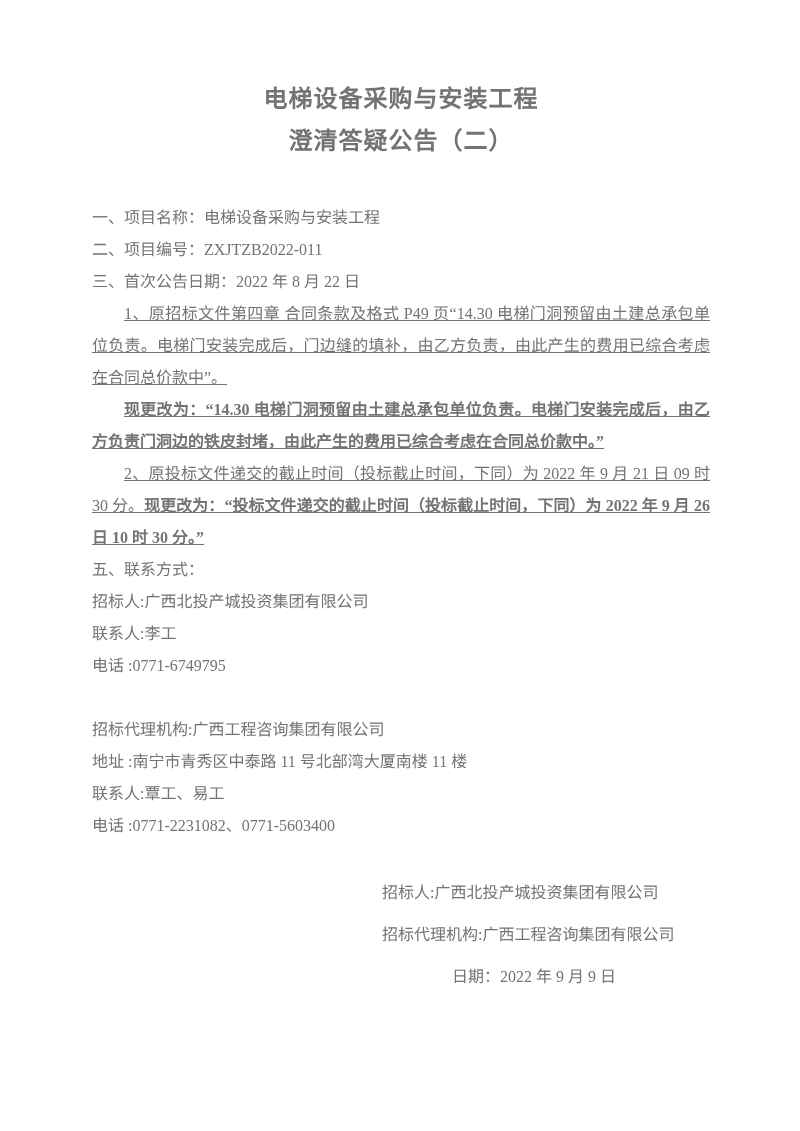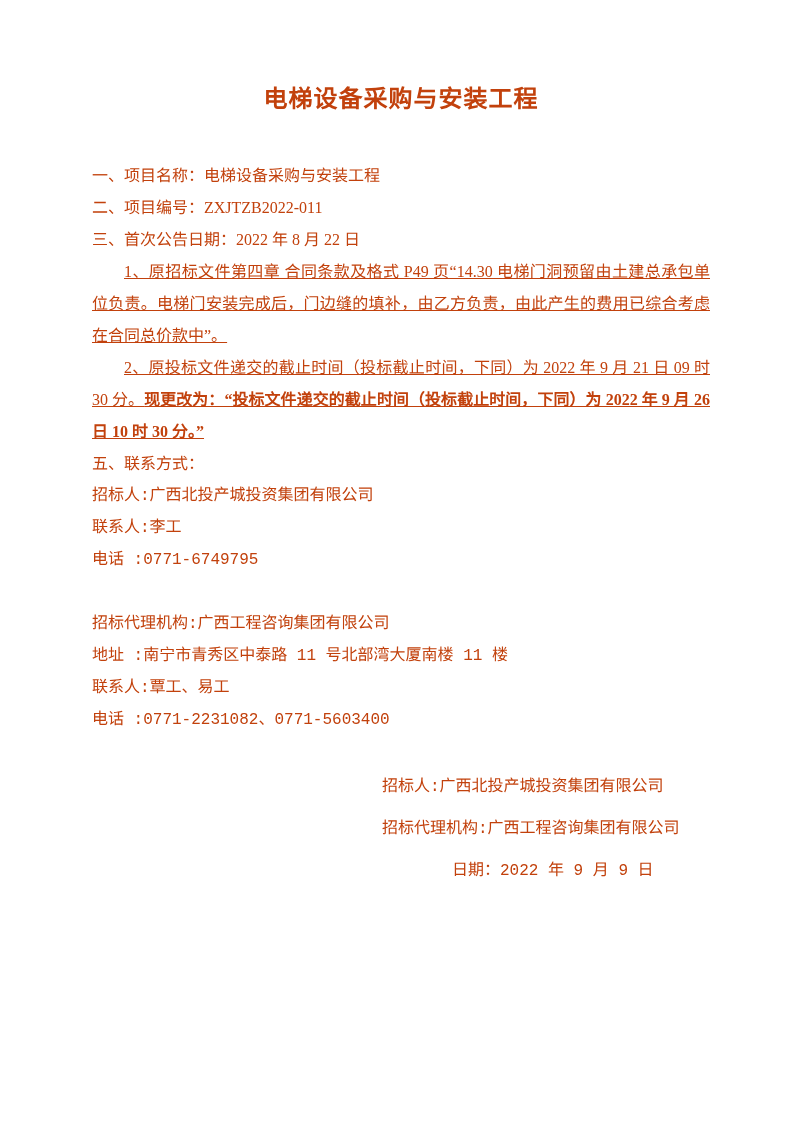--- a/index.html
+++ b/index.html
@@ -11,62 +11,64 @@
     position: relative;
     width: 800px;
     height: 1131px;
     margin: 0 auto;
     background: #ffffff;
     box-sizing: border-box;
     padding: 78px 90px 0 92px;
     font-family: "Liberation Serif", "DejaVu Serif", serif;
     font-size: 16px;
     line-height: 32px;
-    color: #c2410c;
+    color: #737373;
     overflow: hidden;
   }
   .title {
     margin: 0 0 40px 0;
     text-align: center;
     font-size: 24px;
     line-height: 42px;
     font-weight: 700;
     letter-spacing: 1px;
   }
   .title .title-line { display: block; }
   p { margin: 0; }
   .bold { font-weight: 700; }
   .meta-line { font-weight: 400; }
   .para {
     text-indent: 2em;
     text-align: justify;
     text-decoration: underline;
   }
-  .plain-line { font-weight: 400; font-family: Liberation Mono, monospace; }
+  .plain-line { font-weight: 400; }
   .blank-line { height: 32px; }
   .signature {
     margin: 30px 0 0 290px;
     line-height: 42px;
   }
   .signature .sig-date { padding-left: 70px; }
 </style>
 </head>
 <body>
 
 <div class="page">
 
   <h1 class="title">
     <span class="title-line">电梯设备采购与安装工程</span>
+    <span class="title-line">澄清答疑公告（二）</span>
   </h1>
 
   <p class="meta-line">一、项目名称：电梯设备采购与安装工程</p>
   <p class="meta-line">二、项目编号：ZXJTZB2022-011</p>
   <p class="meta-line">三、首次公告日期：2022 年 8 月 22 日</p>
 
   <p class="para"><span>1、原招标文件第四章 合同条款及格式 P49 页“14.30 电梯门洞预留由土建总承包单位负责。电梯门安装完成后，门边缝的填补，由乙方负责，由此产生的费用已综合考虑在合同总价款中”。</span></p>
+  <p class="para"><span class="bold">现更改为：“14.30 电梯门洞预留由土建总承包单位负责。电梯门安装完成后，由乙方负责门洞边的铁皮封堵，由此产生的费用已综合考虑在合同总价款中。”</span></p>
   <p class="para"><span>2、原投标文件递交的截止时间（投标截止时间，下同）为 2022 年 9 月 21 日 09 时 30 分。</span><span class="bold">现更改为：“投标文件递交的截止时间（投标截止时间，下同）为 2022 年 9 月 26 日 10 时 30 分。”</span></p>
 
   <p class="meta-line">五、联系方式：</p>
 
   <p class="plain-line">招标人:广西北投产城投资集团有限公司</p>
   <p class="plain-line">联系人:李工</p>
   <p class="plain-line">电话 :0771-6749795</p>
 
   <div class="blank-line"></div>
 

